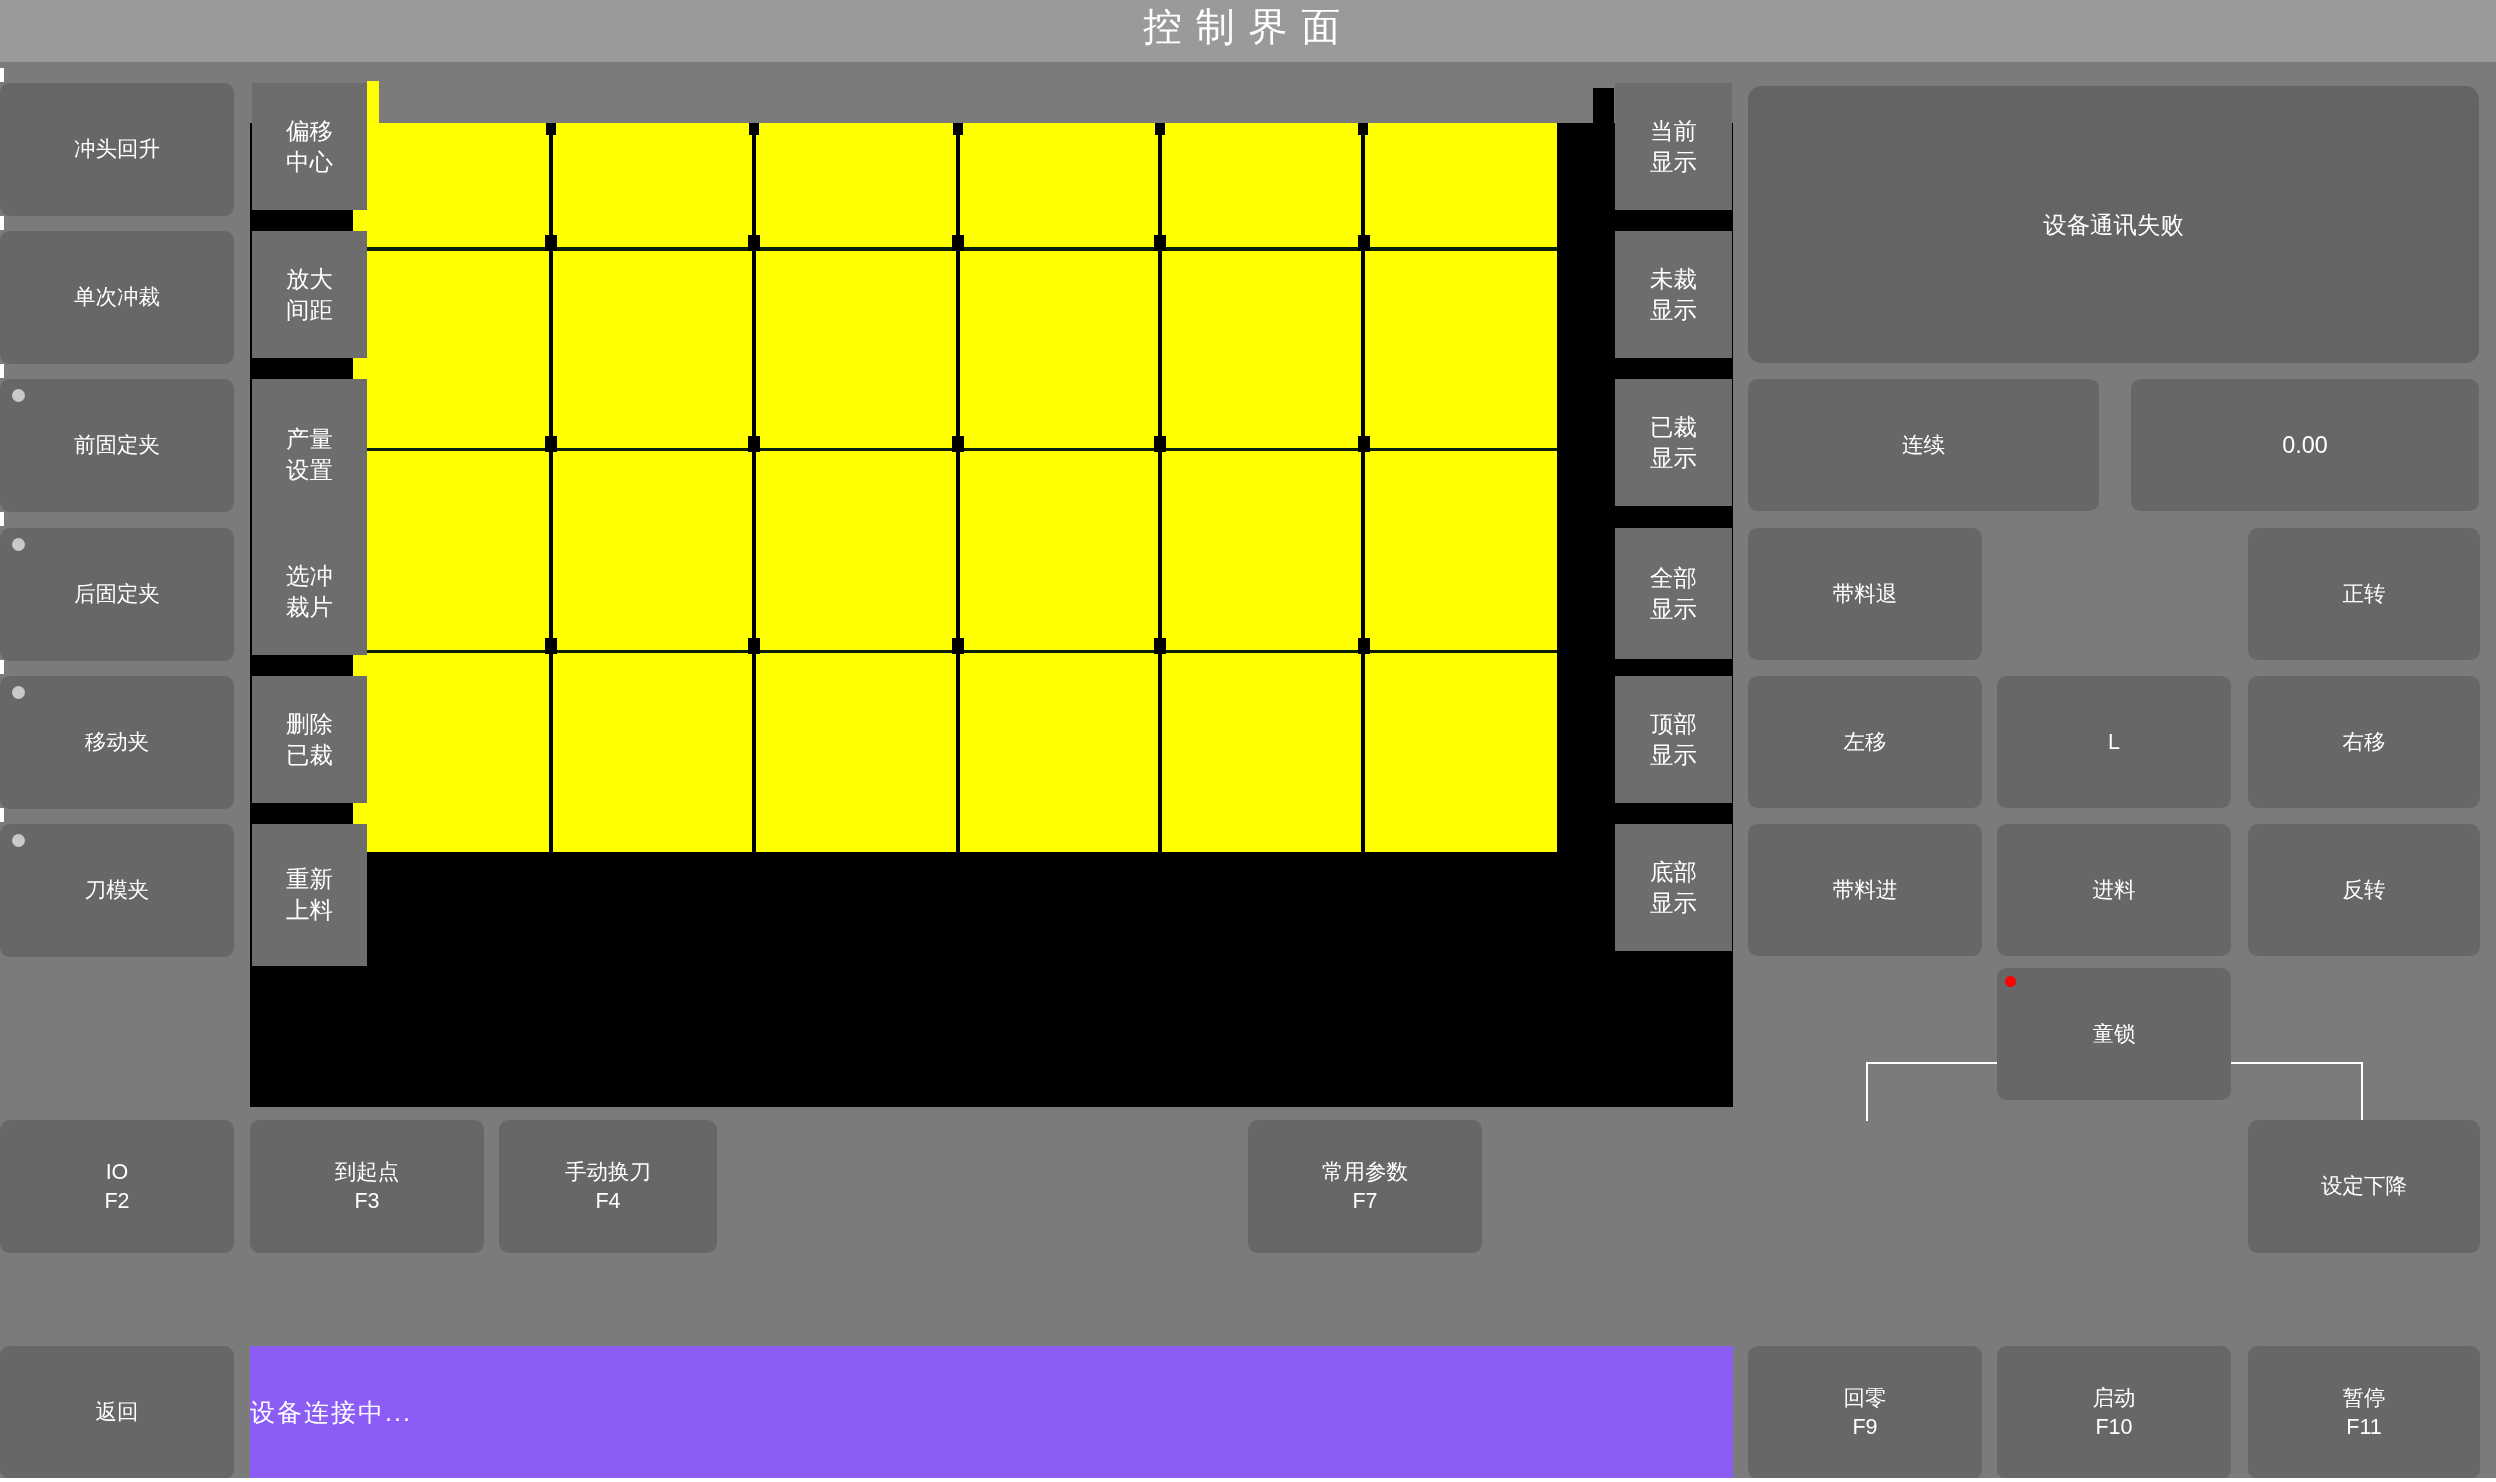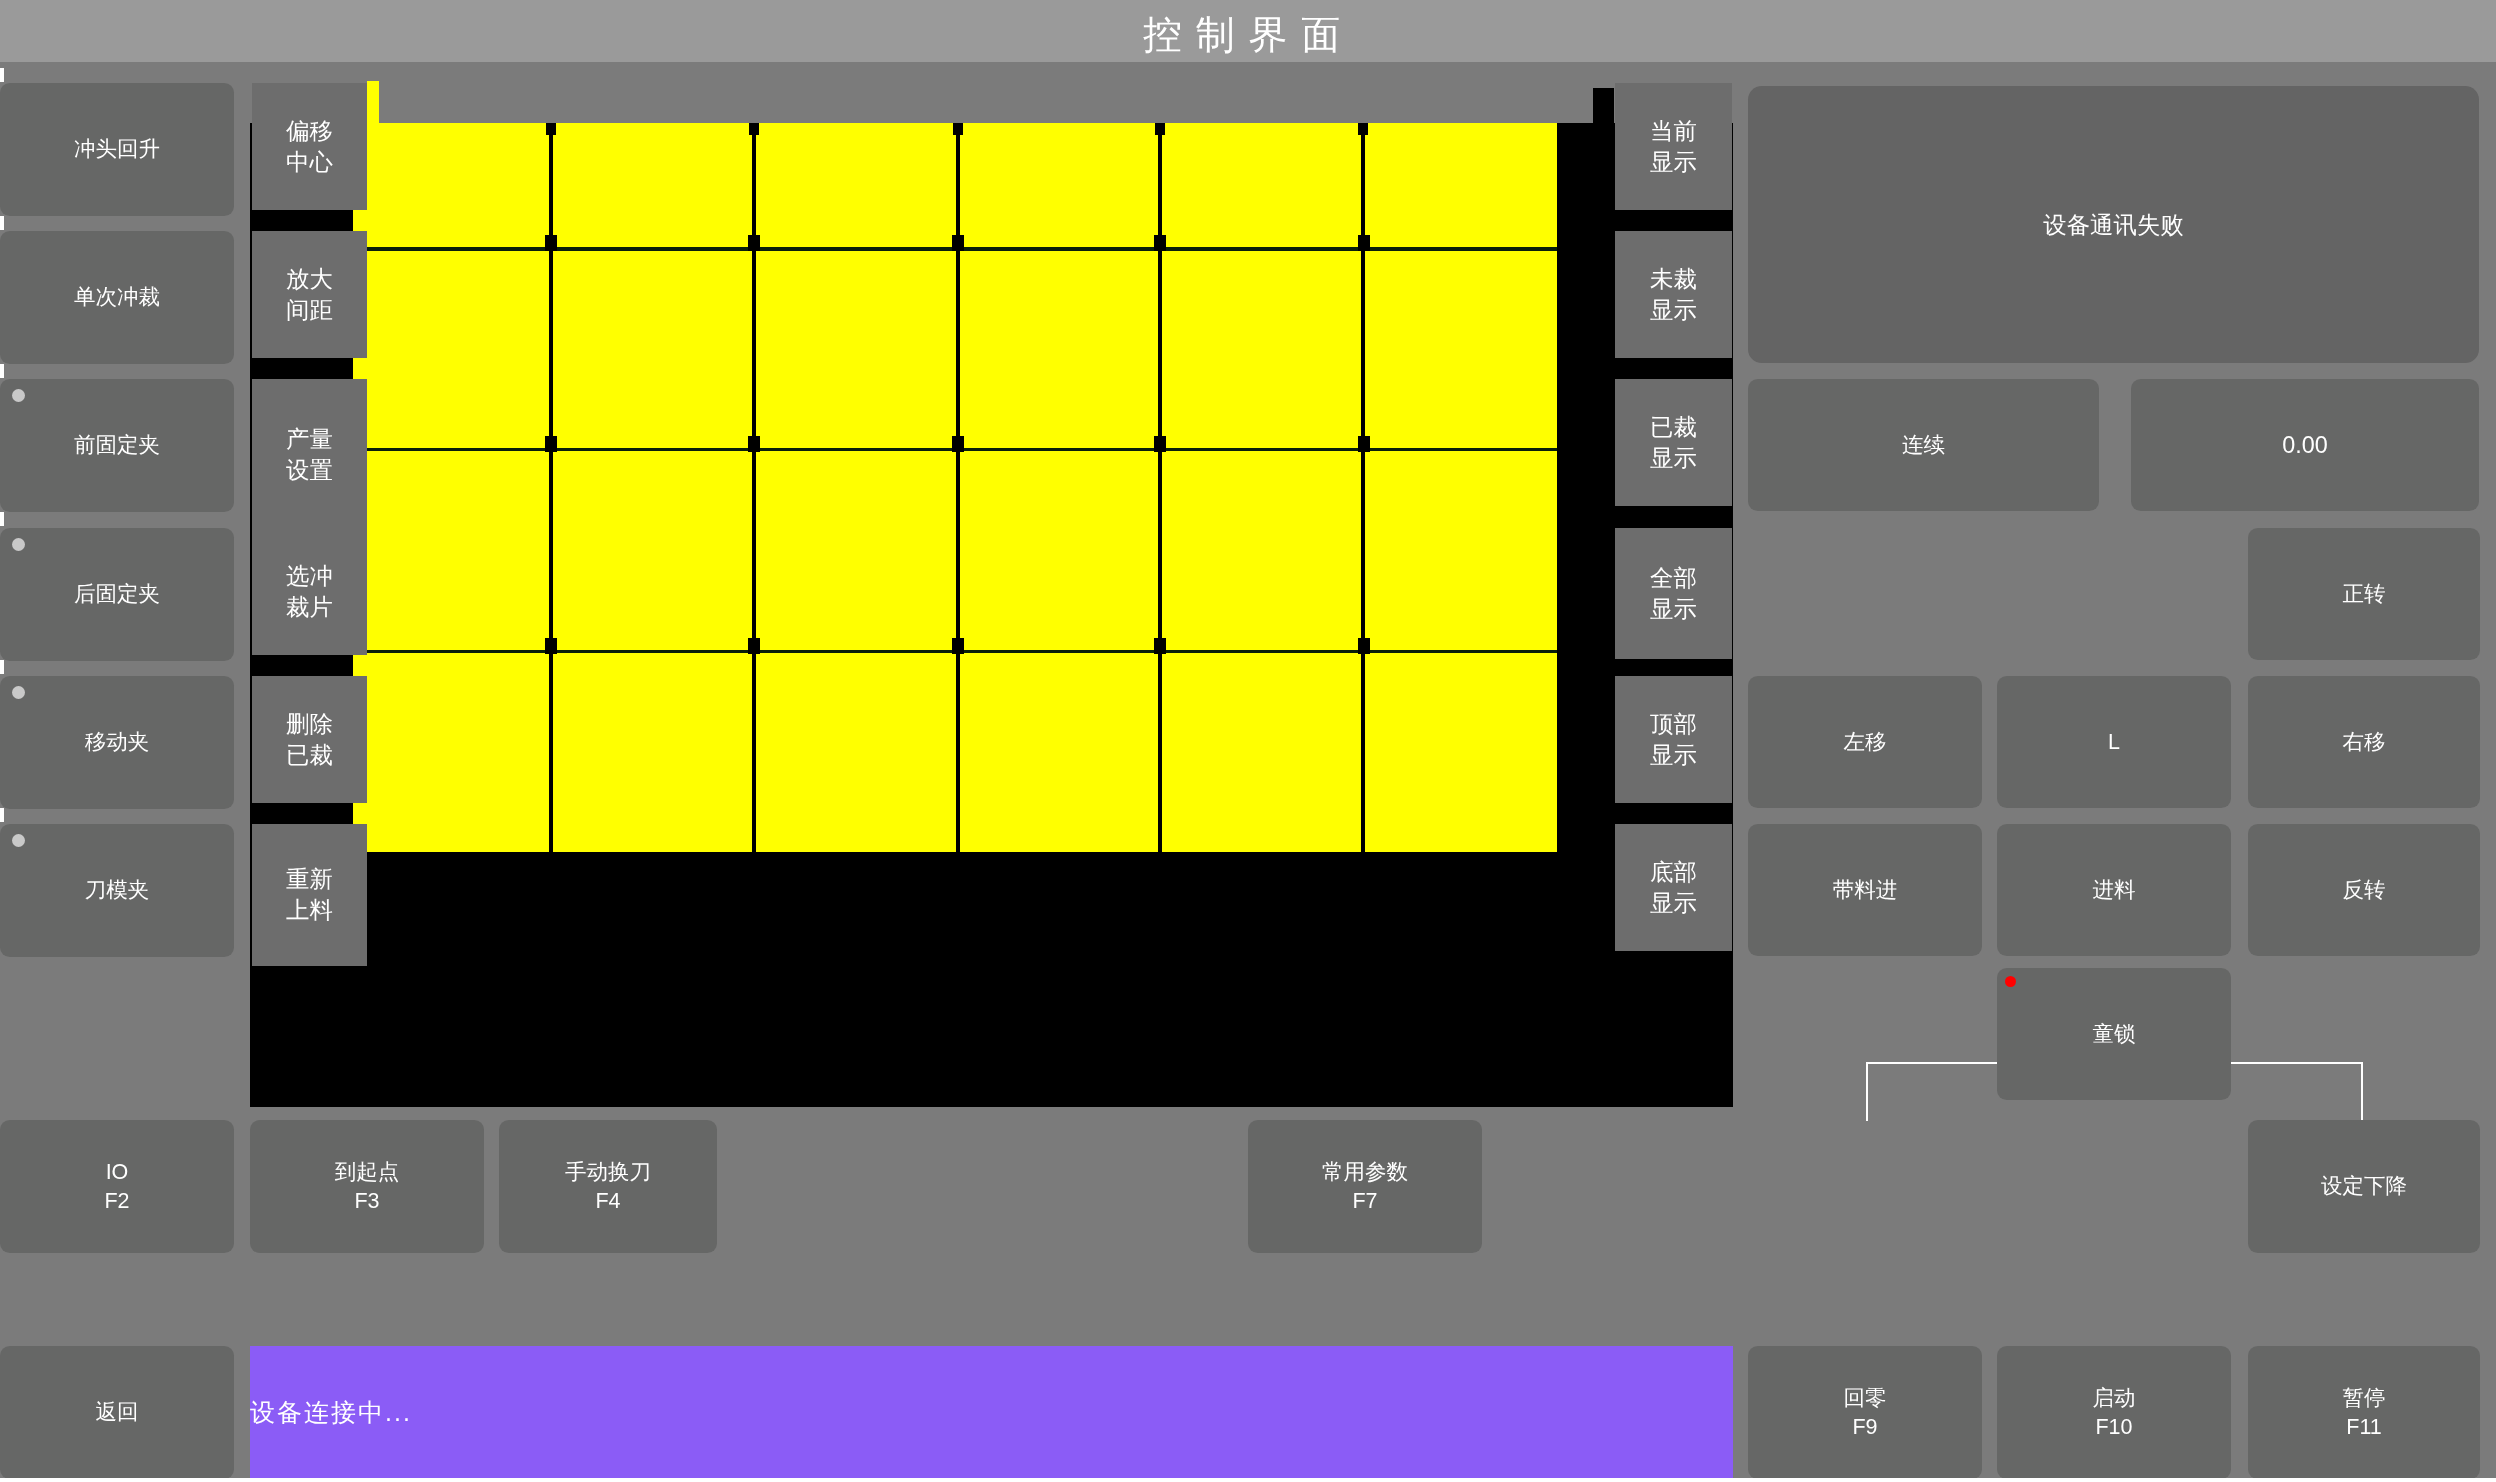--- a/index.html
+++ b/index.html
@@ -1,21 +1,21 @@
 <!DOCTYPE html>
 <html><head>
 <meta charset="utf-8">
 <style>
   html,body{margin:0;padding:0;background:#555;}
   .stage{position:relative;width:2497px;height:1482px;background:#7b7b7b;overflow:hidden;
          font-family:"Liberation Sans",sans-serif;}
   .abs{position:absolute;}
   
   .titlebar{left:0;top:0;width:2497px;height:62px;background:#9a9a9a;
-            display:flex;align-items:flex-end;justify-content:center;}
+            display:flex;align-items:flex-start;justify-content:center;}
   .titlebar span{color:#fff;font-family:"DejaVu Serif",serif;font-size:39px;letter-spacing:13.7px;}
   
   .btn{background:#666766;border-radius:9.8px;color:#fff;display:flex;flex-direction:column;
        align-items:center;justify-content:center;text-align:center;font-size:21.5px;line-height:29px;}
   .btn .key:empty{display:none;}
   
   .sqbtn{background:#6d6d6d;color:#fff;display:flex;flex-direction:column;align-items:center;
          justify-content:center;text-align:center;font-family:"DejaVu Serif",serif;
          font-size:23.4px;line-height:31px;}
   .dot{position:absolute;left:11.7px;top:9.8px;width:13.7px;height:13.7px;border-radius:50%;background:#c9c9c9;}
@@ -162,20 +162,23 @@
     <span>设备通讯失败</span>
     </div>
 
   <div class="abs btn" style="left:1748px;top:379px;width:351px;height:132px">
     <span>连续</span>
     </div>
   <div class="abs btn" style="left:2131px;top:379px;width:348px;height:132px;font-size:23.4px">
     <span>0.00</span>
     </div>
 
+  <div class="abs btn" style="left:1748px;top:528px;width:234px;height:132px">
+    <span>带料退</span>
+    </div>
   <div class="abs btn" style="left:2248px;top:528px;width:232px;height:132px">
     <span>正转</span>
     </div>
   <div class="abs btn" style="left:1748px;top:676px;width:234px;height:132px">
     <span>左移</span>
     </div>
   <div class="abs btn" style="left:1997px;top:676px;width:234px;height:132px">
     <span>L</span>
     </div>
   <div class="abs btn" style="left:2248px;top:676px;width:232px;height:132px">

